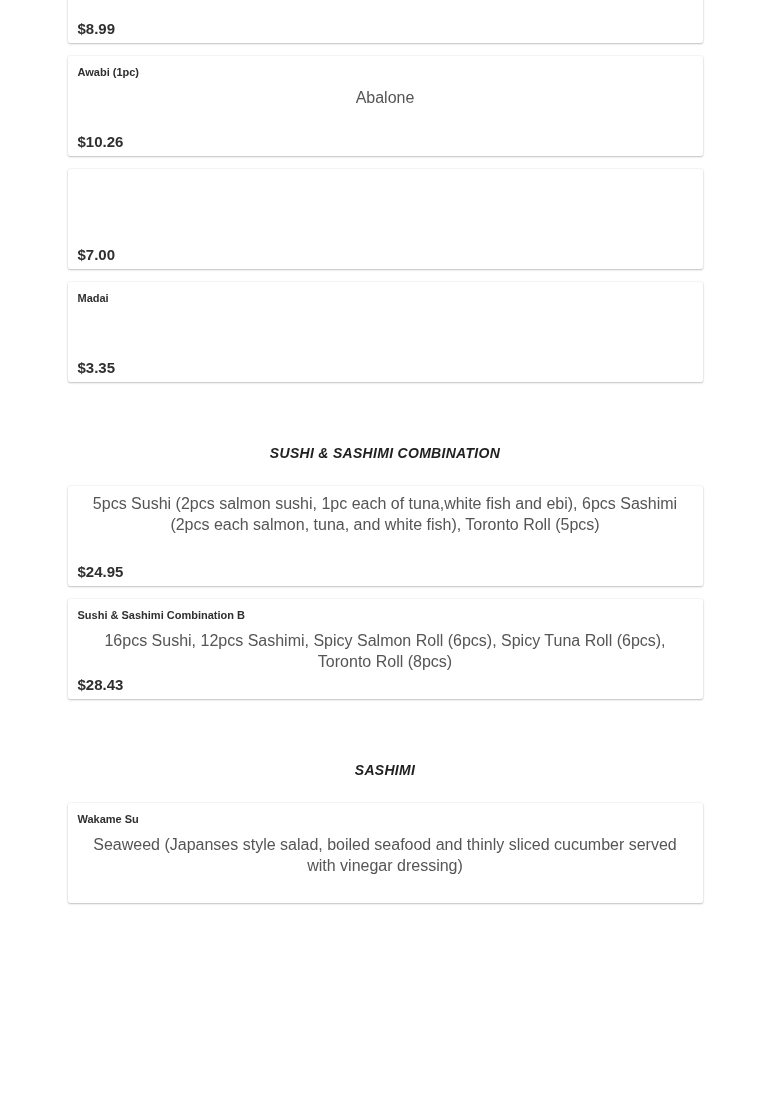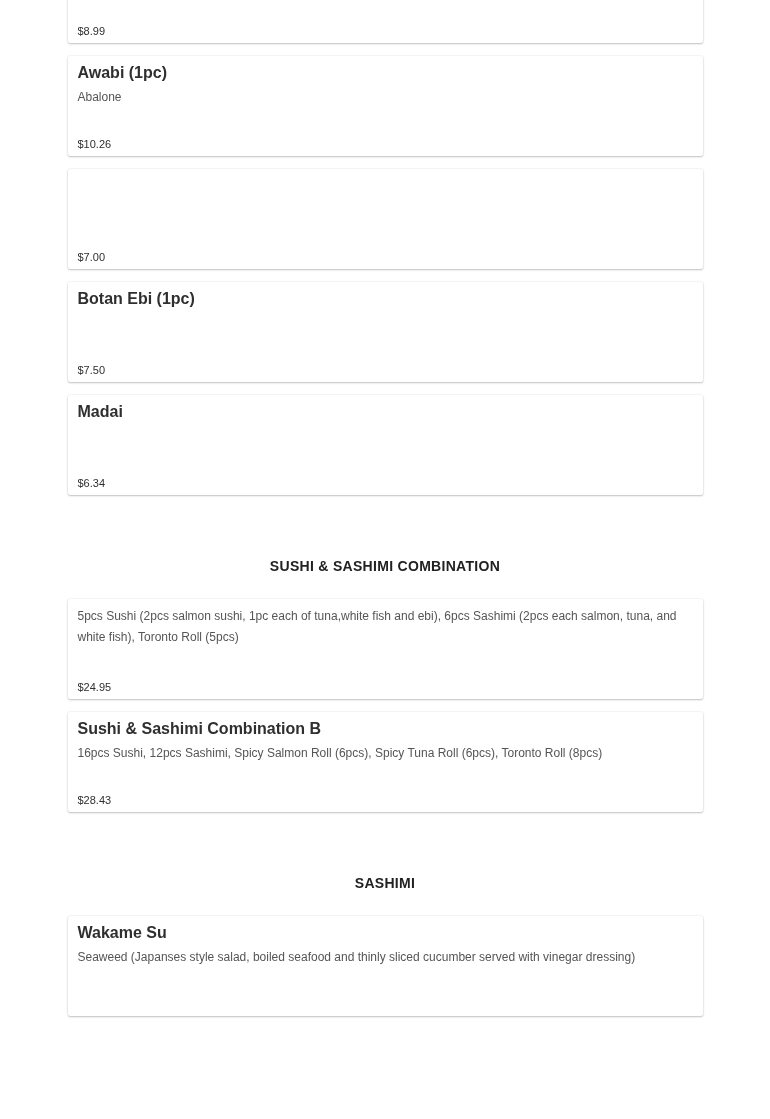--- a/index.html
+++ b/index.html
@@ -23,48 +23,50 @@
     box-shadow: 0 1px 2px rgba(0,0,0,0.22), 0 0 2px rgba(0,0,0,0.12);
     height: 100px;
     margin-bottom: 13px;
     padding: 7px 10px;
     cursor: pointer;
   }
   .menu-card.clipped-top {
     margin-top: -57px;
   }
   .item-name {
-    font-size: 16px;
+    font-size: 11px;
     font-weight: bold;
     line-height: 19px;
     color: #2f2f2f;
     margin: 0 0 5px 0;
   }
   .item-desc {
-    font-size: 12px;
+    font-size: 16px;
     line-height: 21px;
     color: #555555;
     margin: 0;
+    text-align: center;
   }
   .item-price {
     position: absolute;
     left: 10px;
     bottom: 6px;
-    font-size: 11px;
-    font-weight: normal;
+    font-size: 15px;
+    font-weight: bold;
     color: #2f2f2f;
   }
   .section-heading {
     font-size: 14px;
     font-weight: bold;
     line-height: 18px;
     letter-spacing: 0.3px;
     color: #212121;
     text-align: center;
     margin: 62px 0 24px 0;
+    font-style: italic;
   }
 </style>
 </head>
 <body>
 
 <div class="menu-container">
 
   <div class="menu-card clipped-top">
     <div class="item-price">$8.99</div>
   </div>
@@ -73,31 +75,26 @@
     <h3 class="item-name">Awabi (1pc)</h3>
     <p class="item-desc">Abalone</p>
     <div class="item-price">$10.26</div>
   </div>
 
   <div class="menu-card">
     <p class="item-desc"></p>
     <div class="item-price">$7.00</div>
   </div>
 
-  <div class="menu-card">
-    <h3 class="item-name">Botan Ebi (1pc)</h3>
-    <p class="item-desc"></p>
-    <div class="item-price">$7.50</div>
-  </div>
 
 
   <div class="menu-card">
     <h3 class="item-name">Madai</h3>
     <p class="item-desc"></p>
-    <div class="item-price">$6.34</div>
+    <div class="item-price">$3.35</div>
   </div>
 
   <h2 class="section-heading">SUSHI &amp; SASHIMI COMBINATION</h2>
 
   <div class="menu-card">
     <p class="item-desc">5pcs Sushi (2pcs salmon sushi, 1pc each of tuna,white fish and ebi), 6pcs Sashimi (2pcs each salmon, tuna, and white fish), Toronto Roll (5pcs)</p>
     <div class="item-price">$24.95</div>
   </div>
 
   <div class="menu-card">

